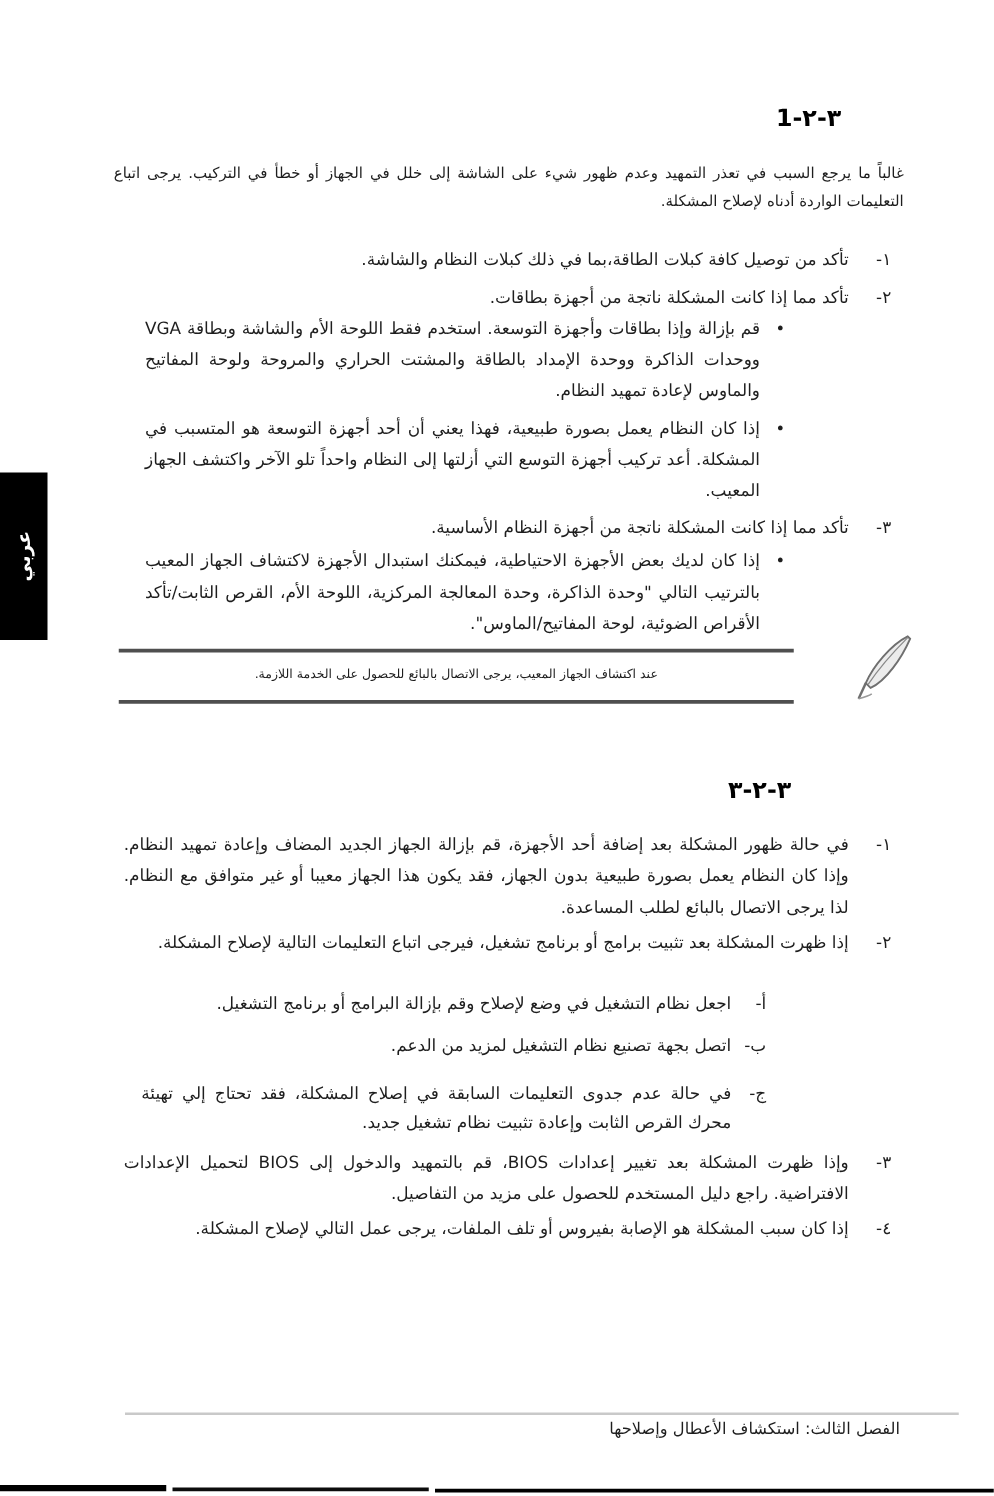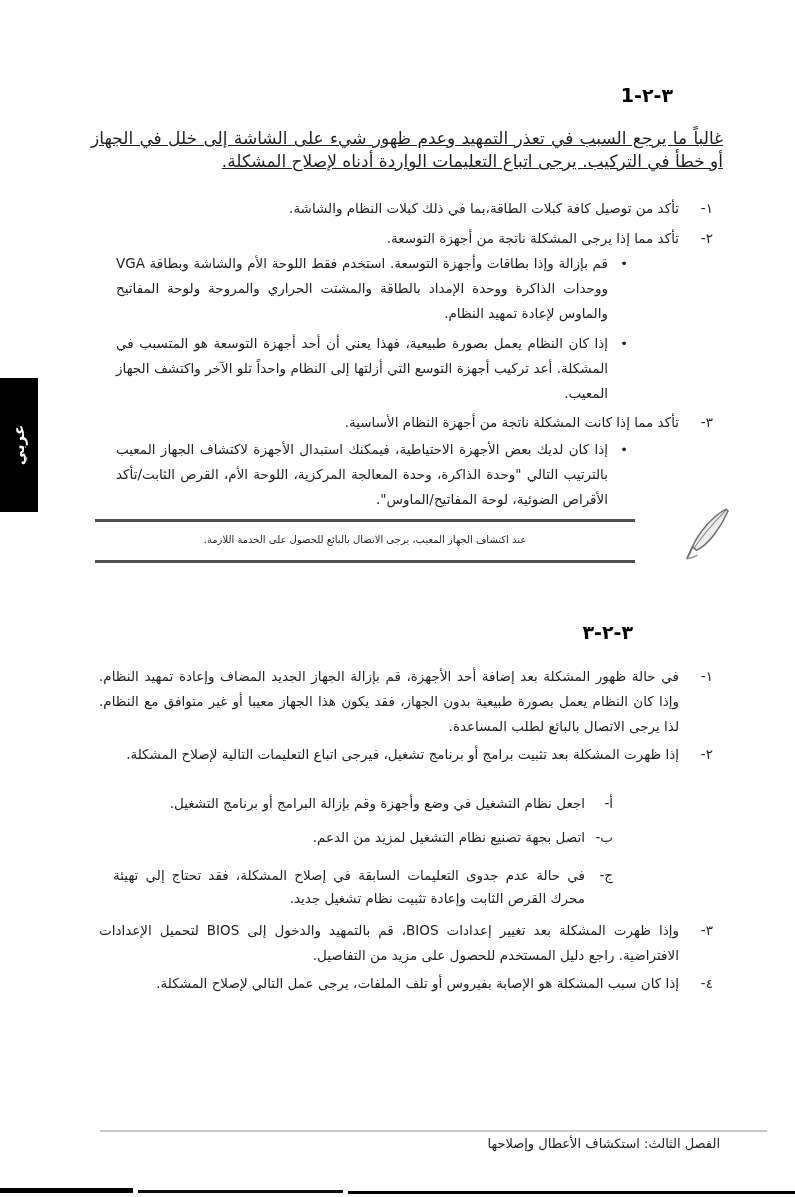--- a/index.html
+++ b/index.html
@@ -43,23 +43,22 @@
   #heading-1 { top: 84px; right: 122px; }
   #heading-2 { top: 621px; right: 162px; }
 
   
   #intro {
     position: absolute;
     top: 127px; right: 72px;
     width: 632px;
     direction: rtl;
     text-align: justify;
-    font-size: 17px;
+    font-size: 12px;
     line-height: 23px;
-    text-decoration: underline;
   }
 
   
   .item-row {
     position: absolute;
     right: 82px;
     width: 614px;
     display: flex;
     direction: rtl;
     gap: 8px;
@@ -172,21 +171,21 @@
   </div>
 
   <div id="intro">غالباً ما يرجع السبب في تعذر التمهيد وعدم ظهور شيء على الشاشة إلى خلل في الجهاز أو خطأ في التركيب. يرجى اتباع التعليمات الواردة أدناه لإصلاح المشكلة.</div>
 
   <div id="item-1-1" class="item-row">
     <span class="marker">١-</span>
     <span class="itext">تأكد من توصيل كافة كبلات الطاقة،بما في ذلك كبلات النظام والشاشة.</span>
   </div>
   <div id="item-1-2" class="item-row">
     <span class="marker">٢-</span>
-    <span class="itext">تأكد مما إذا يرجى المشكلة ناتجة من أجهزة التوسعة.</span>
+    <span class="itext">تأكد مما إذا كانت المشكلة ناتجة من أجهزة بطاقات.</span>
   </div>
 
   <div id="bullet-1" class="bullet-row">
     <span class="bmark">•</span>
     <span class="btext">قم بإزالة وإذا بطاقات وأجهزة التوسعة. استخدم فقط اللوحة الأم والشاشة وبطاقة VGA ووحدات الذاكرة ووحدة الإمداد بالطاقة والمشتت الحراري والمروحة ولوحة المفاتيح والماوس لإعادة تمهيد النظام.</span>
   </div>
   <div id="bullet-2" class="bullet-row">
     <span class="bmark">•</span>
     <span class="btext">إذا كان النظام يعمل بصورة طبيعية، فهذا يعني أن أحد أجهزة التوسعة هو المتسبب في المشكلة. أعد تركيب أجهزة التوسع التي أزلتها إلى النظام واحداً تلو الآخر واكتشف الجهاز المعيب.</span>
   </div>
@@ -220,21 +219,21 @@
     <span class="marker">١-</span>
     <span class="itext">في حالة ظهور المشكلة بعد إضافة أحد الأجهزة، قم بإزالة الجهاز الجديد المضاف وإعادة تمهيد النظام. وإذا كان النظام يعمل بصورة طبيعية بدون الجهاز، فقد يكون هذا الجهاز معيبا أو غير متوافق مع النظام. لذا يرجى الاتصال بالبائع لطلب المساعدة.</span>
   </div>
   <div id="item-2-2" class="item-row">
     <span class="marker">٢-</span>
     <span class="itext">إذا ظهرت المشكلة بعد تثبيت برامج أو برنامج تشغيل، فيرجى اتباع التعليمات التالية لإصلاح المشكلة.</span>
   </div>
 
   <div id="sub-a" class="sub-row">
     <span class="marker">أ-</span>
-    <span class="stext">اجعل نظام التشغيل في وضع وأجهزة وقم بإزالة البرامج أو برنامج التشغيل.</span>
+    <span class="stext">اجعل نظام التشغيل في وضع لإصلاح وقم بإزالة البرامج أو برنامج التشغيل.</span>
   </div>
   <div id="sub-b" class="sub-row">
     <span class="marker">ب-</span>
     <span class="stext">اتصل بجهة تصنيع نظام التشغيل لمزيد من الدعم.</span>
   </div>
   <div id="sub-c" class="sub-row">
     <span class="marker">ج-</span>
     <span class="stext">في حالة عدم جدوى التعليمات السابقة في إصلاح المشكلة، فقد تحتاج إلي تهيئة محرك القرص الثابت وإعادة تثبيت نظام تشغيل جديد.</span>
   </div>
 

